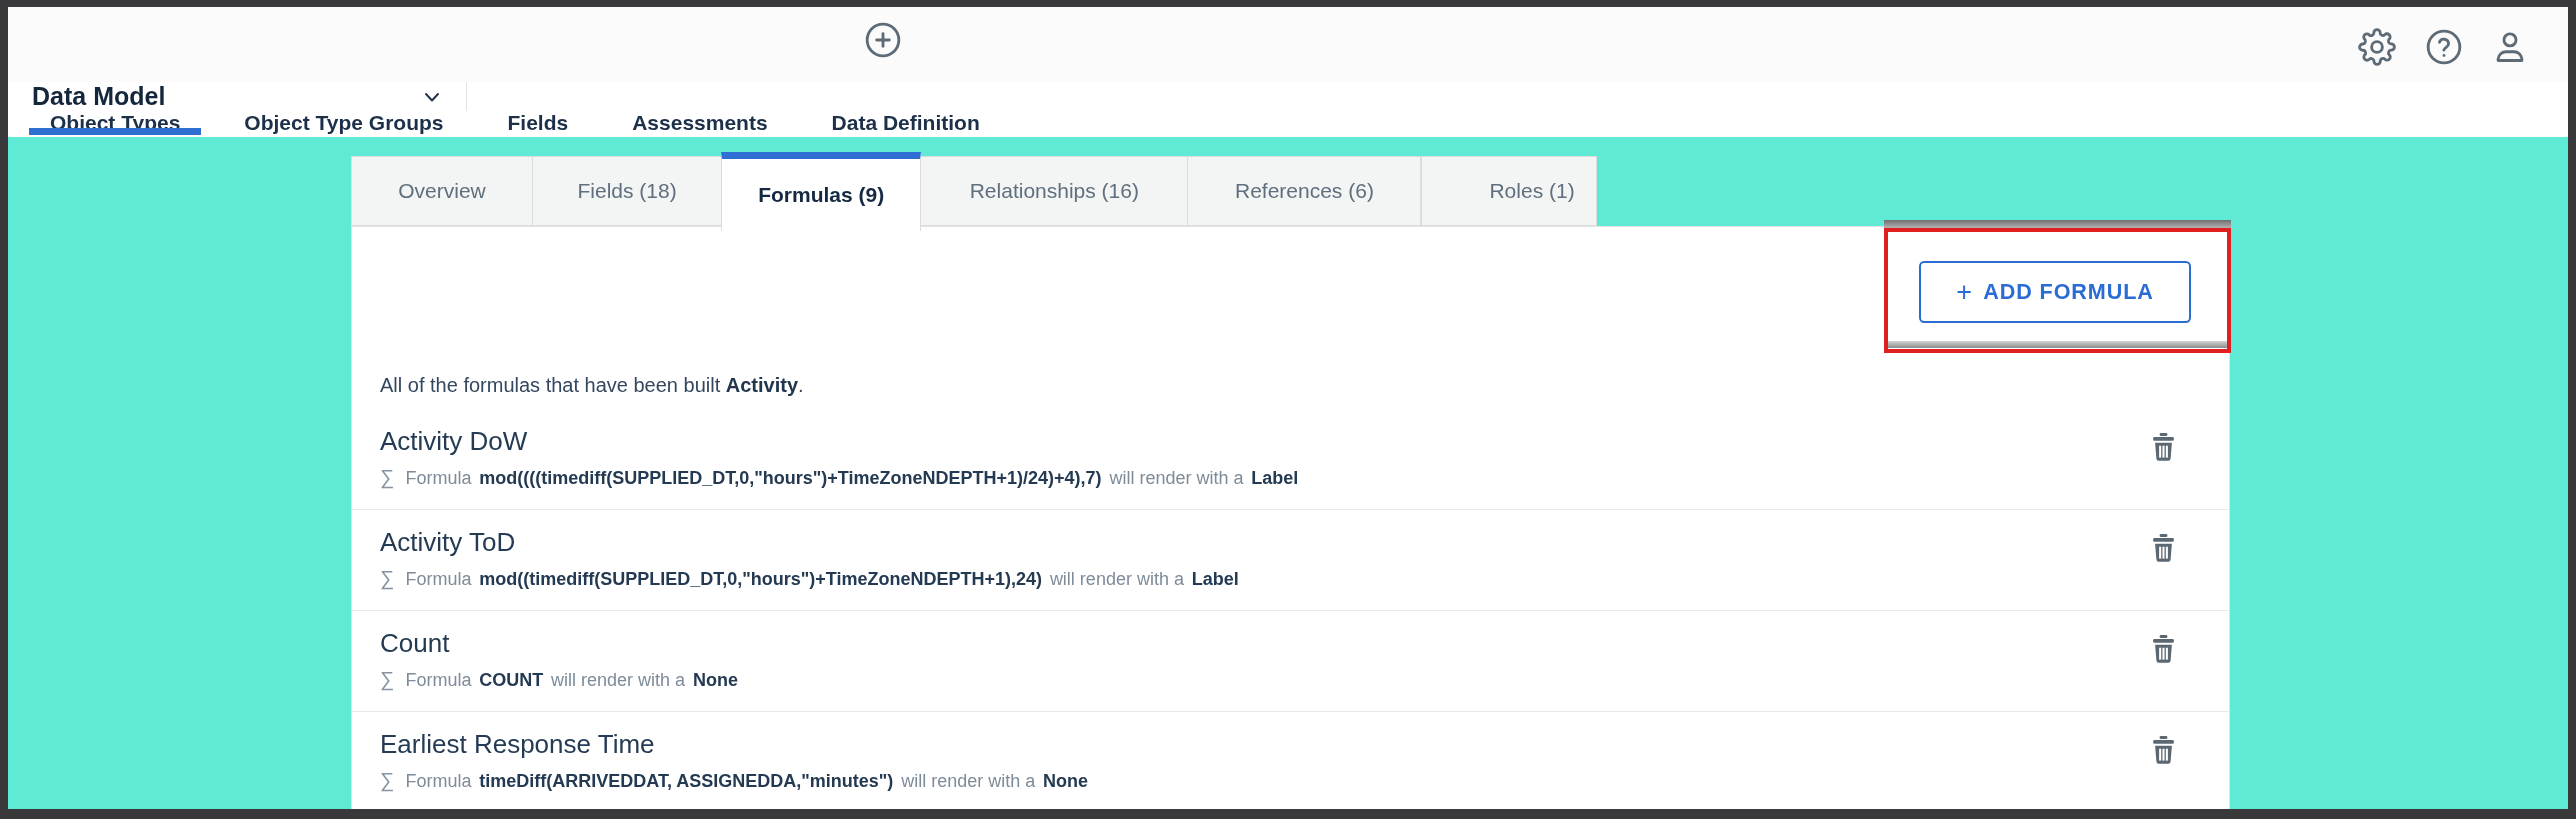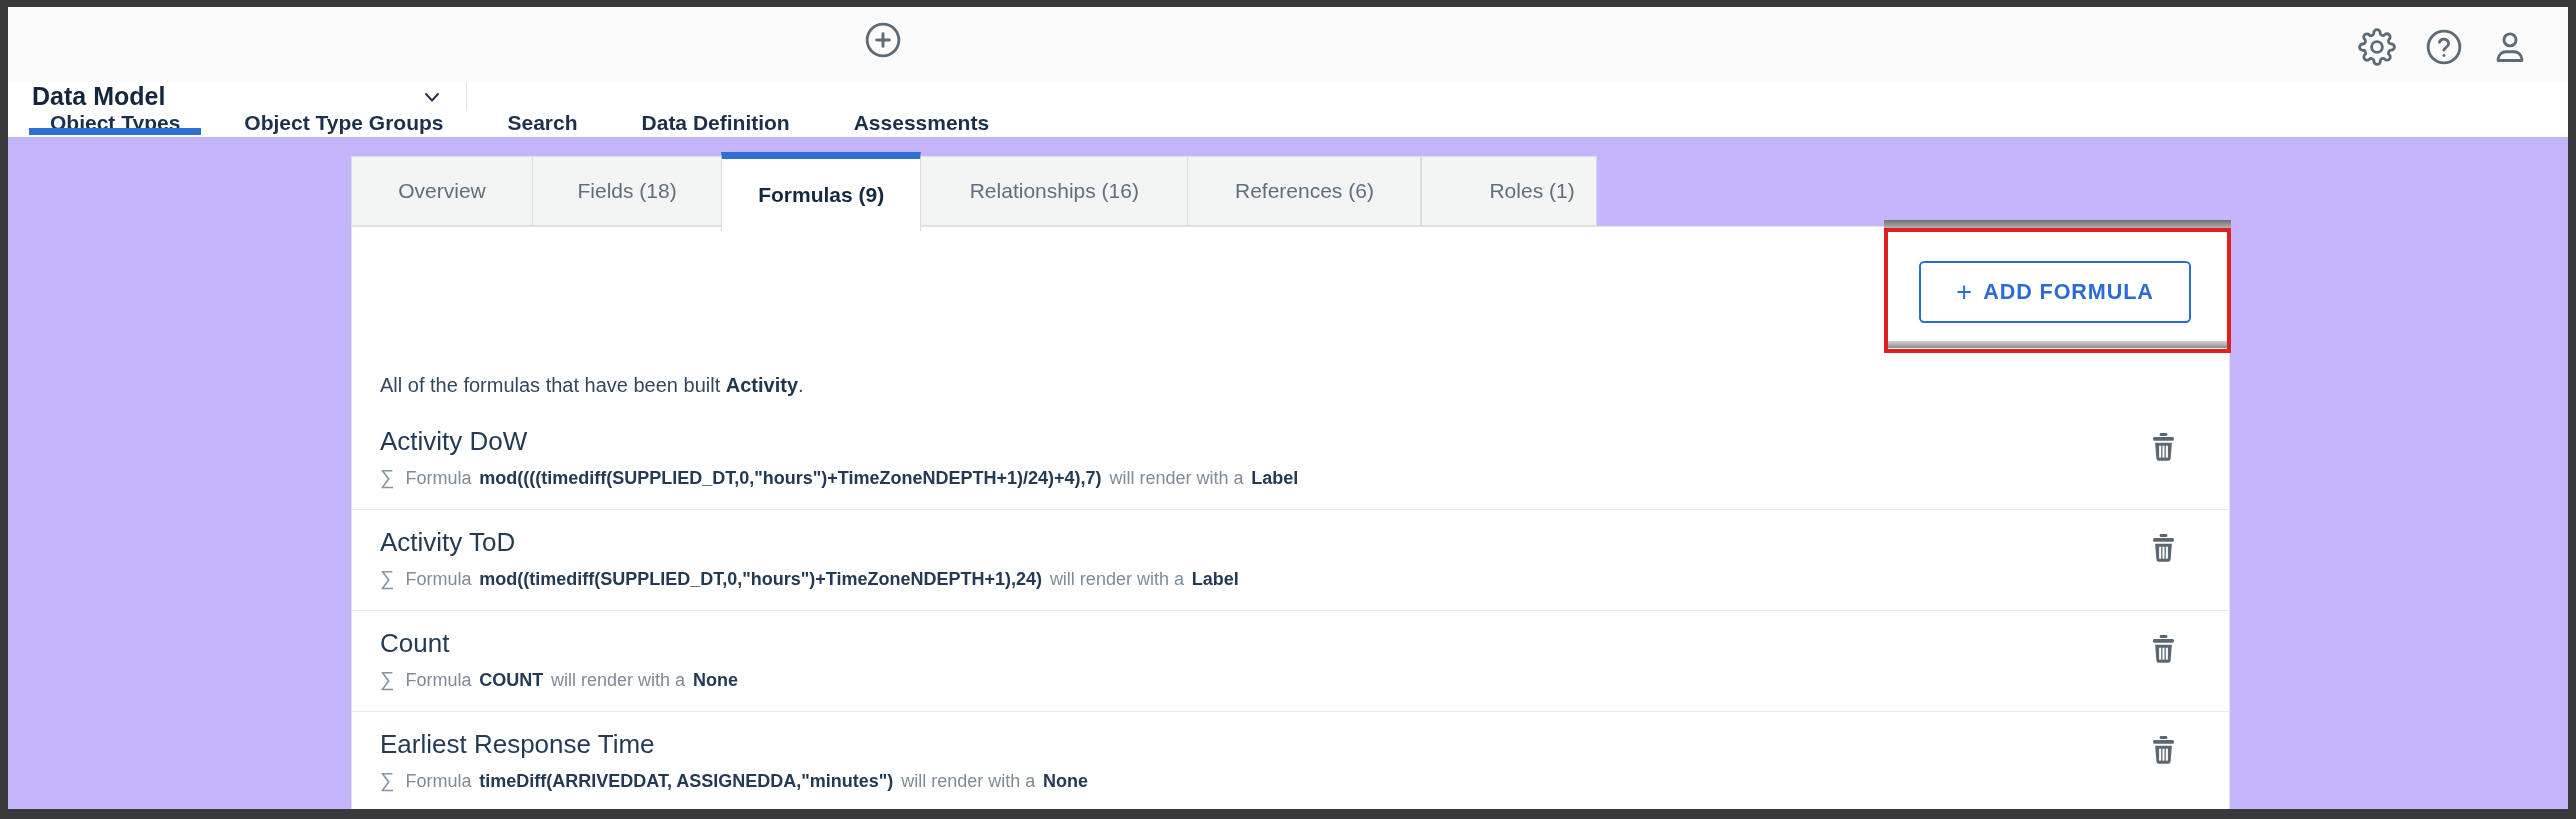--- a/index.html
+++ b/index.html
@@ -21,21 +21,21 @@
   
   .header{position:absolute;left:0;top:75px;right:0;height:55px;background:#fff;border-bottom:0.9px solid #e3e3e3;display:flex;flex-direction:column;}
   .hleft{width:459px;box-sizing:border-box;border-right:0.9px solid #e3e3e3;display:flex;align-items:center;padding:0 22.4px 0 24px;cursor:pointer;}
   .htitle{font-size:25px;font-weight:700;color:#14263c;}
   .hchev{margin-left:auto;width:24px;height:24px;color:#25354a;}
   .mtabs{display:flex;align-items:stretch;padding-left:21px;gap:22px;}
   .mtab{position:relative;display:flex;align-items:center;padding:0 21px;font-size:21px;font-weight:600;color:#1d3049;cursor:pointer;white-space:nowrap;}
   .mtab.active::after{content:"";position:absolute;left:0;right:0;bottom:0;height:7px;background:#2e6fd2;}
 
   
-  .page{position:absolute;left:0;top:130px;right:0;bottom:0;background:#c4b5fd;}
+  .page{position:absolute;left:0;top:130px;right:0;bottom:0;background:#5eead4;}
 
   .stabs{position:absolute;left:343px;top:19px;display:flex;align-items:flex-start;z-index:2;}
   .stab{box-sizing:border-box;height:70px;background:#f3f4f4;border:0.9px solid #dcdcdc;margin-left:-0.9px;display:flex;align-items:center;justify-content:center;font-size:21px;color:#5f6f7e;cursor:pointer;white-space:nowrap;}
   .stab:first-child{margin-left:0;}
   .stab.w0{width:182px;} .stab.w1{width:190px;} .stab.w2{width:200px;} .stab.w3{width:268px;} .stab.w4{width:234px;} .stab.w5{width:176px;padding-left:47px;}
   .stab.active{position:relative;top:-4.3px;height:79px;background:#fff;border-top:7.8px solid #2f6fd3;border-bottom:none;font-weight:700;color:#152a42;z-index:3;}
 
   .panel{position:absolute;left:343px;top:89px;width:1879px;bottom:0;box-sizing:border-box;background:#fff;border:0.9px solid #e3e3e3;border-bottom:none;overflow:hidden;}
   .intro{position:absolute;left:28px;top:147px;font-size:20px;color:#33475e;}
   .intro b{color:#22364d;}
@@ -95,23 +95,23 @@
       <span class="htitle">Data Model</span>
       <span class="hchev icon">
         <svg viewBox="0 0 24 24" fill="none" stroke="currentColor" stroke-width="2" stroke-linecap="round" stroke-linejoin="round">
             <polyline points="6 9 12 15.5 18 9"></polyline>
           </svg>
       </span>
     </div>
     <div class="mtabs">
       <span class="mtab active">Object Types</span>
       <span class="mtab">Object Type Groups</span>
-      <span class="mtab">Search</span>
+      <span class="mtab">Fields</span>
+      <span class="mtab">Assessments</span>
       <span class="mtab">Data Definition</span>
-      <span class="mtab">Assessments</span>
     </div>
   </div>
 
   <div class="page">
 
     <div class="stabs">
       <div class="stab w0">Overview</div>
       <div class="stab w1">Fields (18)</div>
       <div class="stab w2 active">Formulas (9)</div>
       <div class="stab w3">Relationships (16)</div>

